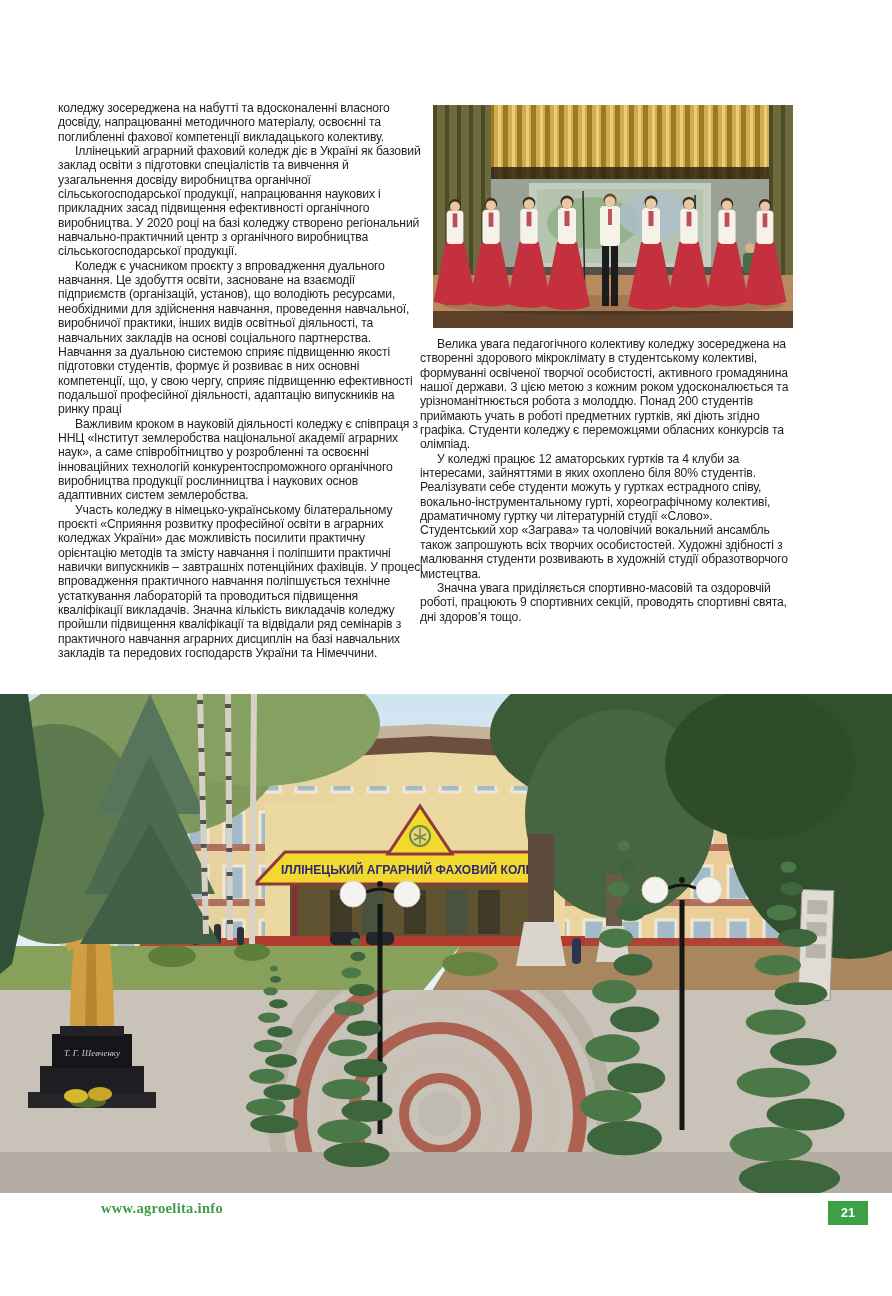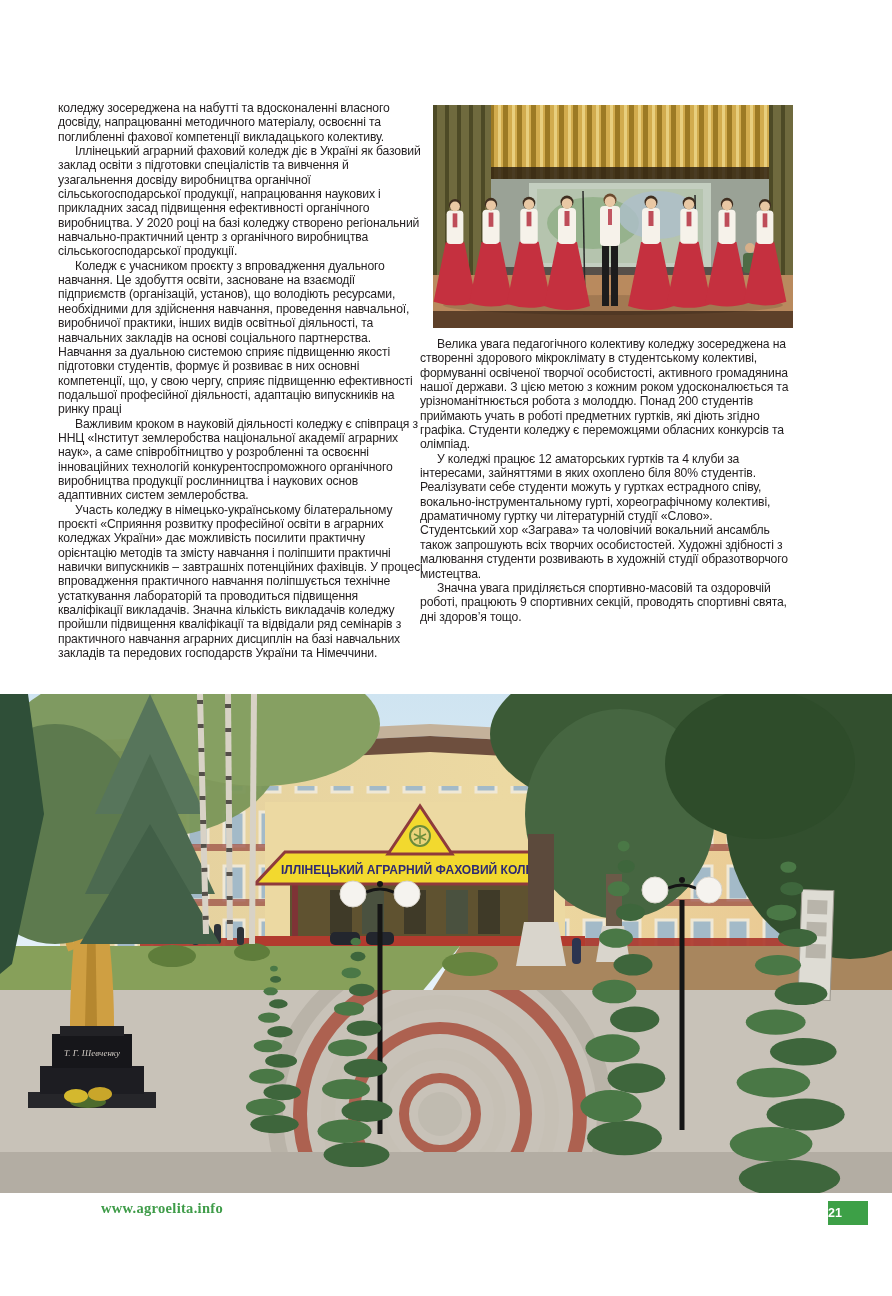--- a/index.html
+++ b/index.html
@@ -17,21 +17,21 @@
   .photo-bottom{left:0;top:694px;width:892px;height:499px;}
   .photo svg{display:block;width:100%;height:100%;}
   .footer-site{
     position:absolute;left:65px;top:1200px;
     font-family:"Liberation Serif",serif;font-weight:bold;font-size:14.5px;
     color:#3f9c49;letter-spacing:0.3px;margin-left:36px;
   }
   .pagenum-box{
     position:absolute;left:828px;top:1201px;width:40px;height:24px;
     background:#3da047;color:#ffffff;font-weight:bold;font-size:12.5px;
-    display:flex;align-items:center;
+    display:flex;align-items:center;justify-content:center;
   }
 </style>
 </head>
 <body>
 
 <div class="page">
 
   <div class="col col-left">
     <p class="cont">коледжу зосереджена на набутті та вдосконаленні власного досвіду, напрацюванні методичного матеріалу, освоєнні та поглибленні фахової компетенції викладацького колективу.</p>
     <p>Іллінецький аграрний фаховий коледж діє в Україні як базовий заклад освіти з підготовки спеціалістів та вивчення й узагальнення досвіду виробництва органічної сільськогосподарської продукції, напрацювання наукових і прикладних засад підвищення ефективності органічного виробництва. У 2020 році на базі коледжу створено регіональний навчально-практичний центр з органічного виробництва сільськогосподарської продукції.</p>

